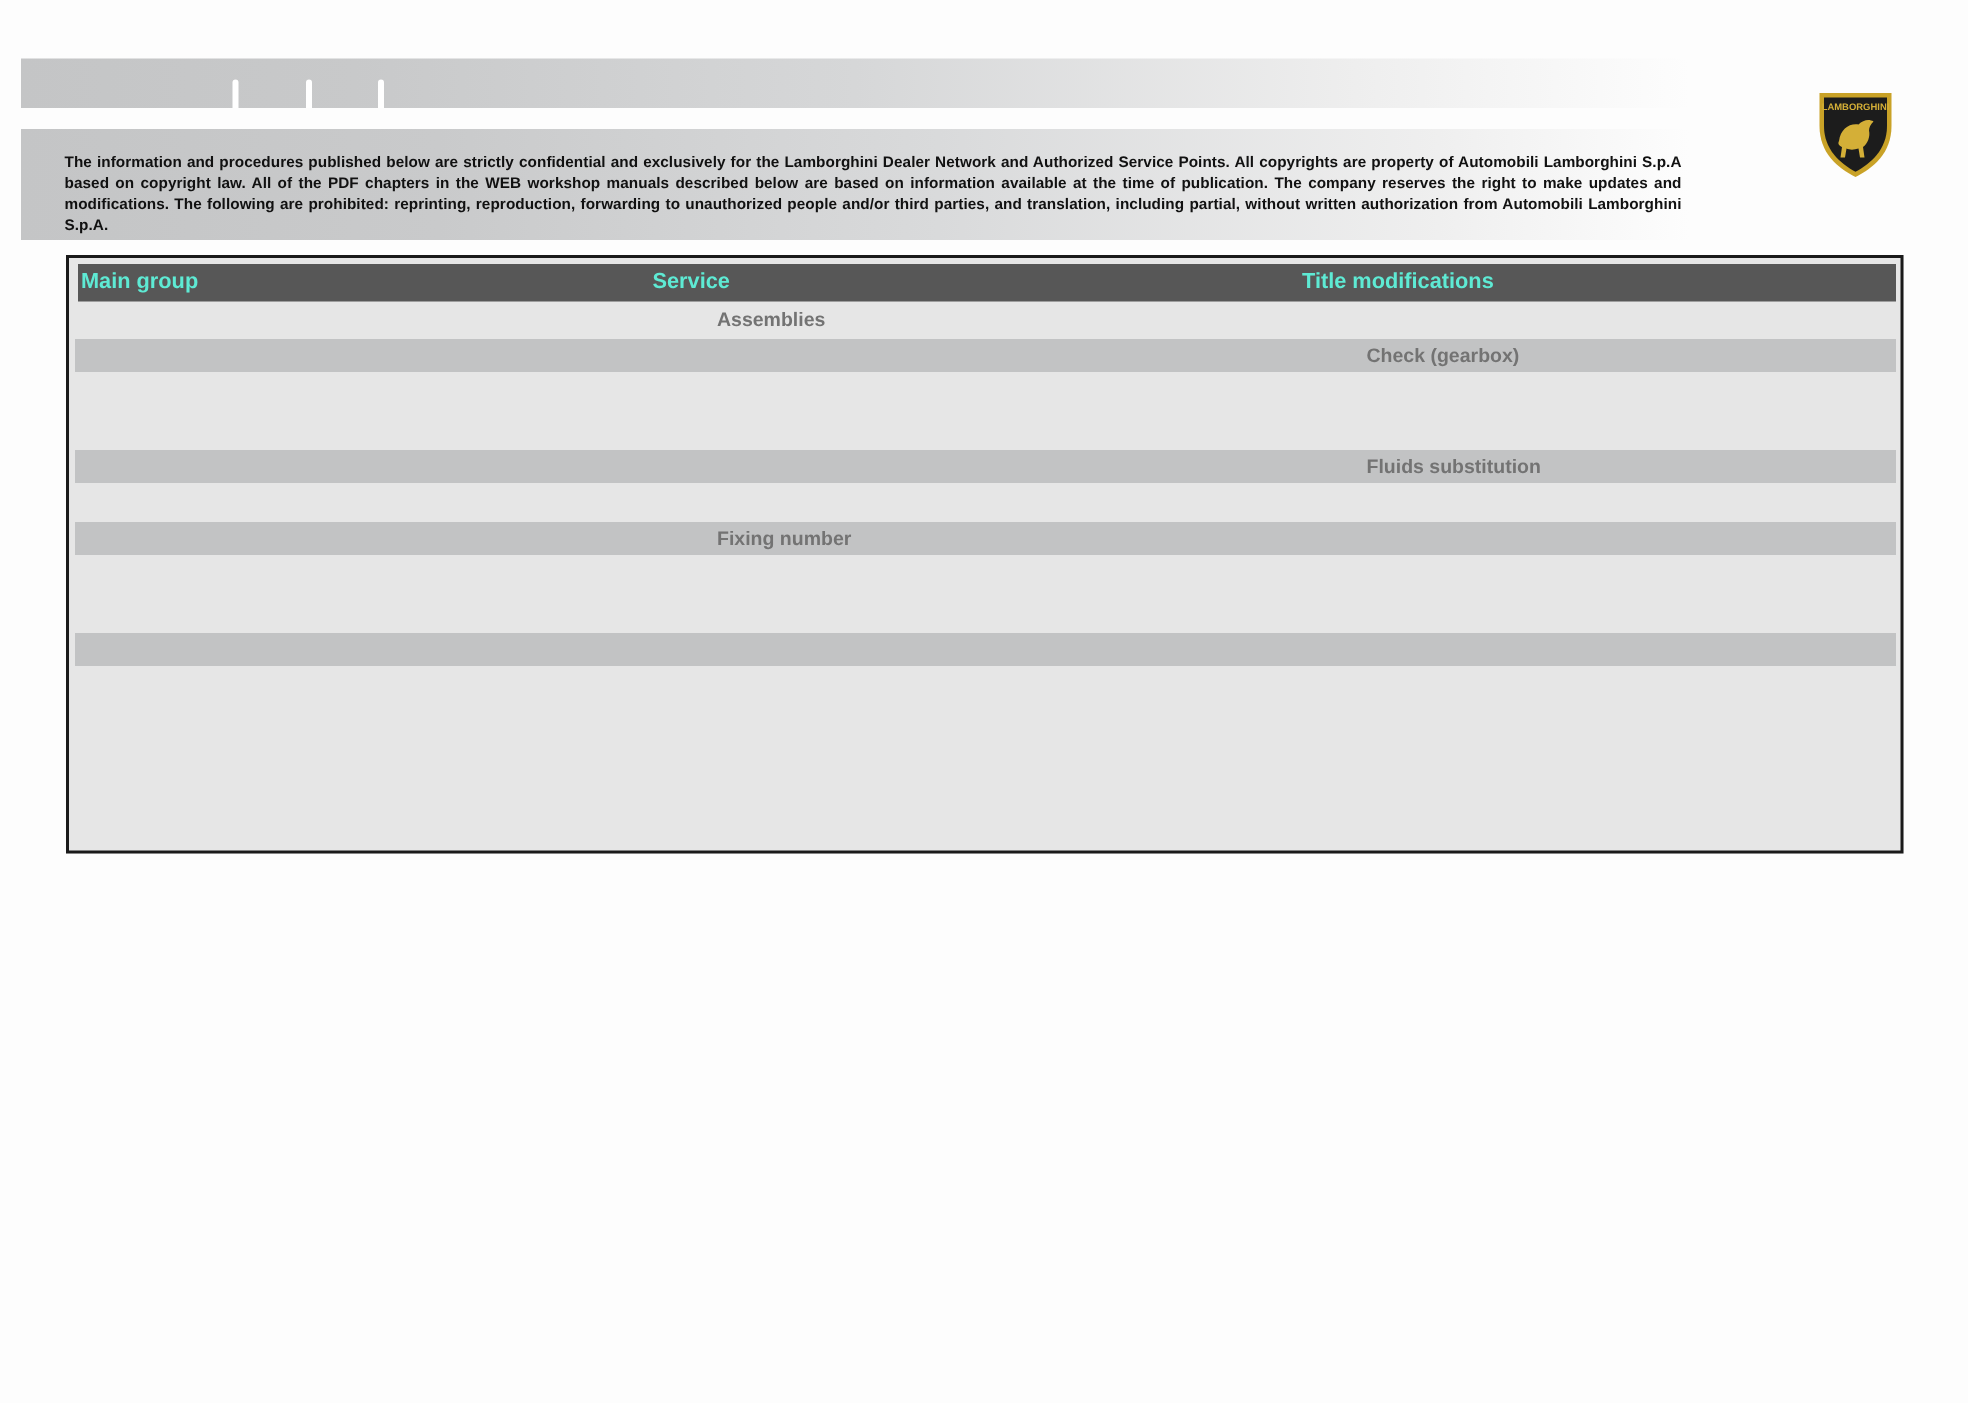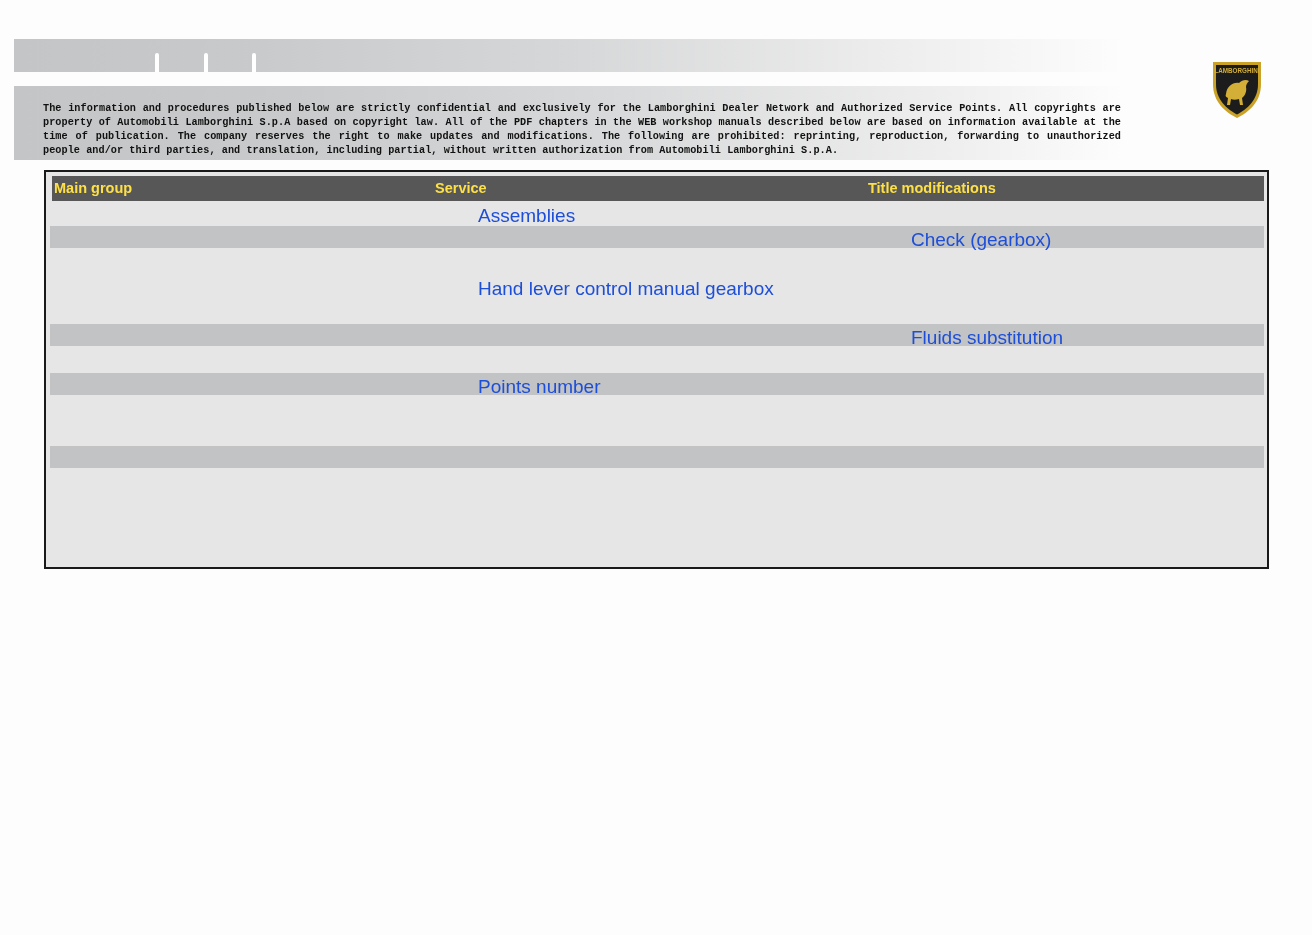--- a/index.html
+++ b/index.html
@@ -30,21 +30,20 @@
       background: #ffffff;
       border-radius: 2px 2px 0 0;
     }
     .notice-box {
       position: absolute;
       left: 14px;
       top: 86px;
       width: 1112px;
       height: 74px;
       background: linear-gradient(to right, #c4c5c6 0%, #c9cacb 25%, #d9dadb 55%, #efefef 85%, #fdfdfd 100%);
-      font-family: Liberation Mono, monospace;
     }
     .notice-text {
       position: absolute;
       left: 29px;
       top: 16px;
       width: 1078px;
       font-size: 10.2px;
       line-height: 14px;
       font-weight: bold;
       color: #111;
@@ -71,35 +70,36 @@
     .table-inner {
       position: absolute;
       left: 4px;
       top: 4px;
       width: 1214px;
     }
     .thead {
       position: relative;
       height: 25px;
       background: #575757;
-      color: #fde047;
+      color: #5eead4;
       font-weight: bold;
       font-size: 14.5px;
       margin-left: 2px;
       width: 1212px;
     }
     .thead span {
       position: absolute;
       top: 4px;
     }
     .trow {
       position: relative;
       height: 24.4px;
-      font-size: 19px;
-      color: #1d4ed8;
+      font-size: 13px;
+      color: #737373;
+      font-weight: bold;
     }
     .trow.dark .band {
       position: absolute;
       left: 0;
       top: 1px;
       width: 1214px;
       height: 22px;
       background: #c2c3c4;
     }
     .trow .cell {
@@ -152,43 +152,38 @@
       <span class="cell c2"></span>
       <span class="cell c3">Check (gearbox)</span>
     </div>
     <div class="trow light">
       <span class="cell c1"></span>
       <span class="cell c2"></span>
       <span class="cell c3"></span>
     </div>
     <div class="trow light">
       <span class="cell c1"></span>
-      <span class="cell c2">Hand lever control manual gearbox</span>
-      <span class="cell c3"></span>
-    </div>
-    <div class="trow light">
-      <span class="cell c1"></span>
       <span class="cell c2"></span>
       <span class="cell c3"></span>
     </div>
     <div class="trow dark">
       <div class="band"></div>
       <span class="cell c1"></span>
       <span class="cell c2"></span>
       <span class="cell c3">Fluids substitution</span>
     </div>
     <div class="trow light">
       <span class="cell c1"></span>
       <span class="cell c2"></span>
       <span class="cell c3"></span>
     </div>
     <div class="trow dark">
       <div class="band"></div>
       <span class="cell c1"></span>
-      <span class="cell c2">Points number</span>
+      <span class="cell c2">Fixing number</span>
       <span class="cell c3"></span>
     </div>
     <div class="trow light">
       <span class="cell c1"></span>
       <span class="cell c2"></span>
       <span class="cell c3"></span>
     </div>
     <div class="trow light">
       <span class="cell c1"></span>
       <span class="cell c2"></span>

